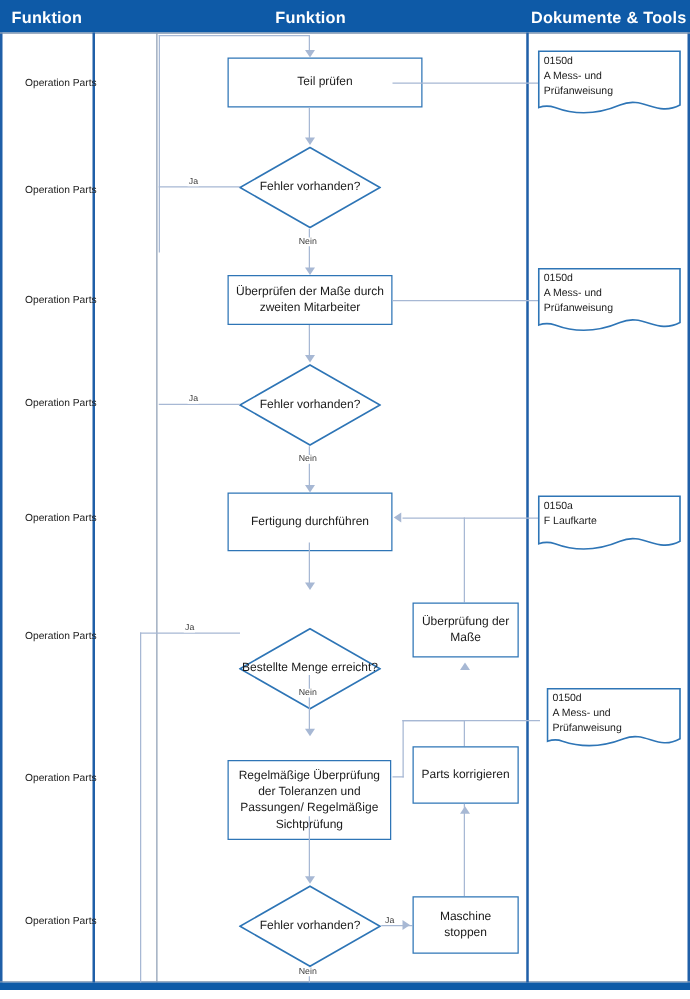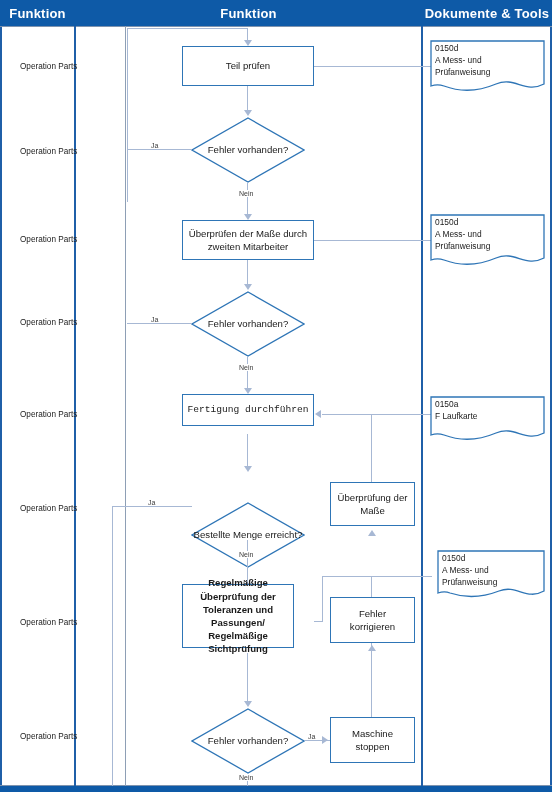--- a/index.html
+++ b/index.html
@@ -147,21 +147,21 @@
   <div class="fn-label" style="top:410px">Operation Parts</div>
   <div class="fn-label" style="top:504px">Operation Parts</div>
   <div class="fn-label" style="top:618px">Operation Parts</div>
   <div class="fn-label" style="top:732px">Operation Parts</div>
 
   <div class="conn conn-v" style="left:127px;top:28px;height:174px;"></div>
   <div class="conn conn-h" style="left:127px;top:28px;width:121px;"></div>
   <div class="conn conn-v" style="left:247px;top:28px;height:14px;"></div>
   <div class="arrow arrow-down" style="left:244px;top:40px;"></div>
 
-  <div class="proc" style="left:182px;top:46px;width:132px;height:40px;">
+  <div class="proc" style="left:182px;top:46px;width:156px;height:40px;">
     <span>Teil prüfen</span>
   </div>
 
   <div class="conn conn-h" style="left:314px;top:66px;width:118px;"></div>
 
   <div class="conn conn-v" style="left:247px;top:86px;height:26px;"></div>
   <div class="arrow arrow-down" style="left:244px;top:110px;"></div>
 
   <div class="diamond-wrap" style="left:191px;top:117px;width:114px;height:66px;">
     <svg width="114" height="66" viewBox="0 0 114 66">
@@ -195,21 +195,21 @@
       <span>Fehler vorhanden?</span>
     </div>
   </div>
   <div class="conn conn-h" style="left:127px;top:323px;width:65px;"></div>
   <div class="edge-label" style="left:150px;top:316px;">Ja</div>
 
   <div class="conn conn-v" style="left:247px;top:357px;height:33px;"></div>
   <div class="edge-label" style="left:238px;top:364px;">Nein</div>
   <div class="arrow arrow-down" style="left:244px;top:388px;"></div>
 
-  <div class="proc" style="left:182px;top:394px;width:132px;height:32px;font-family:Liberation Mono, monospace;">
+  <div class="proc" style="left:182px;top:394px;width:132px;height:47px;">
     <span>Fertigung durchführen</span>
   </div>
 
   <div class="conn conn-h" style="left:322px;top:414px;width:110px;"></div>
   <div class="arrow arrow-left" style="left:315px;top:410px;"></div>
   <div class="conn conn-v" style="left:371px;top:414px;height:68px;"></div>
 
   <div class="conn conn-v" style="left:247px;top:434px;height:34px;"></div>
   <div class="arrow arrow-down" style="left:244px;top:466px;"></div>
 
@@ -235,29 +235,29 @@
   </div>
 
   <div class="conn conn-v" style="left:371px;top:576px;height:62px;"></div>
   <div class="arrow arrow-up" style="left:368px;top:530px;"></div>
 
   <div class="conn conn-h" style="left:322px;top:576px;width:110px;"></div>
   <div class="conn conn-h" style="left:322px;top:576px;width:50px;"></div>
   <div class="conn conn-v" style="left:322px;top:576px;height:46px;"></div>
   <div class="conn conn-h" style="left:314px;top:621px;width:9px;"></div>
 
-  <div class="proc" style="left:182px;top:584px;width:112px;height:64px;font-weight:bold;">
+  <div class="proc" style="left:182px;top:608px;width:131px;height:64px;">
     <span>Regelmäßige Überprüfung der Toleranzen und Passungen/ Regelmäßige Sichtprüfung</span>
   </div>
 
   <div class="conn conn-v" style="left:247px;top:653px;height:50px;"></div>
   <div class="arrow arrow-down" style="left:244px;top:701px;"></div>
 
   <div class="proc" style="left:330px;top:597px;width:85px;height:46px;">
-    <span>Fehler korrigieren</span>
+    <span>Parts korrigieren</span>
   </div>
   <div class="conn conn-v" style="left:371px;top:643px;height:74px;"></div>
   <div class="arrow arrow-up" style="left:368px;top:645px;"></div>
 
   <div class="diamond-wrap" style="left:191px;top:708px;width:114px;height:66px;">
     <svg width="114" height="66" viewBox="0 0 114 66">
       <polygon points="57,1 113,33 57,65 1,33" fill="#FFFFFF" stroke="#2E75B6" stroke-width="1.3"></polygon>
     </svg>
     <div class="diamond-txt">
       <span>Fehler vorhanden?</span>

